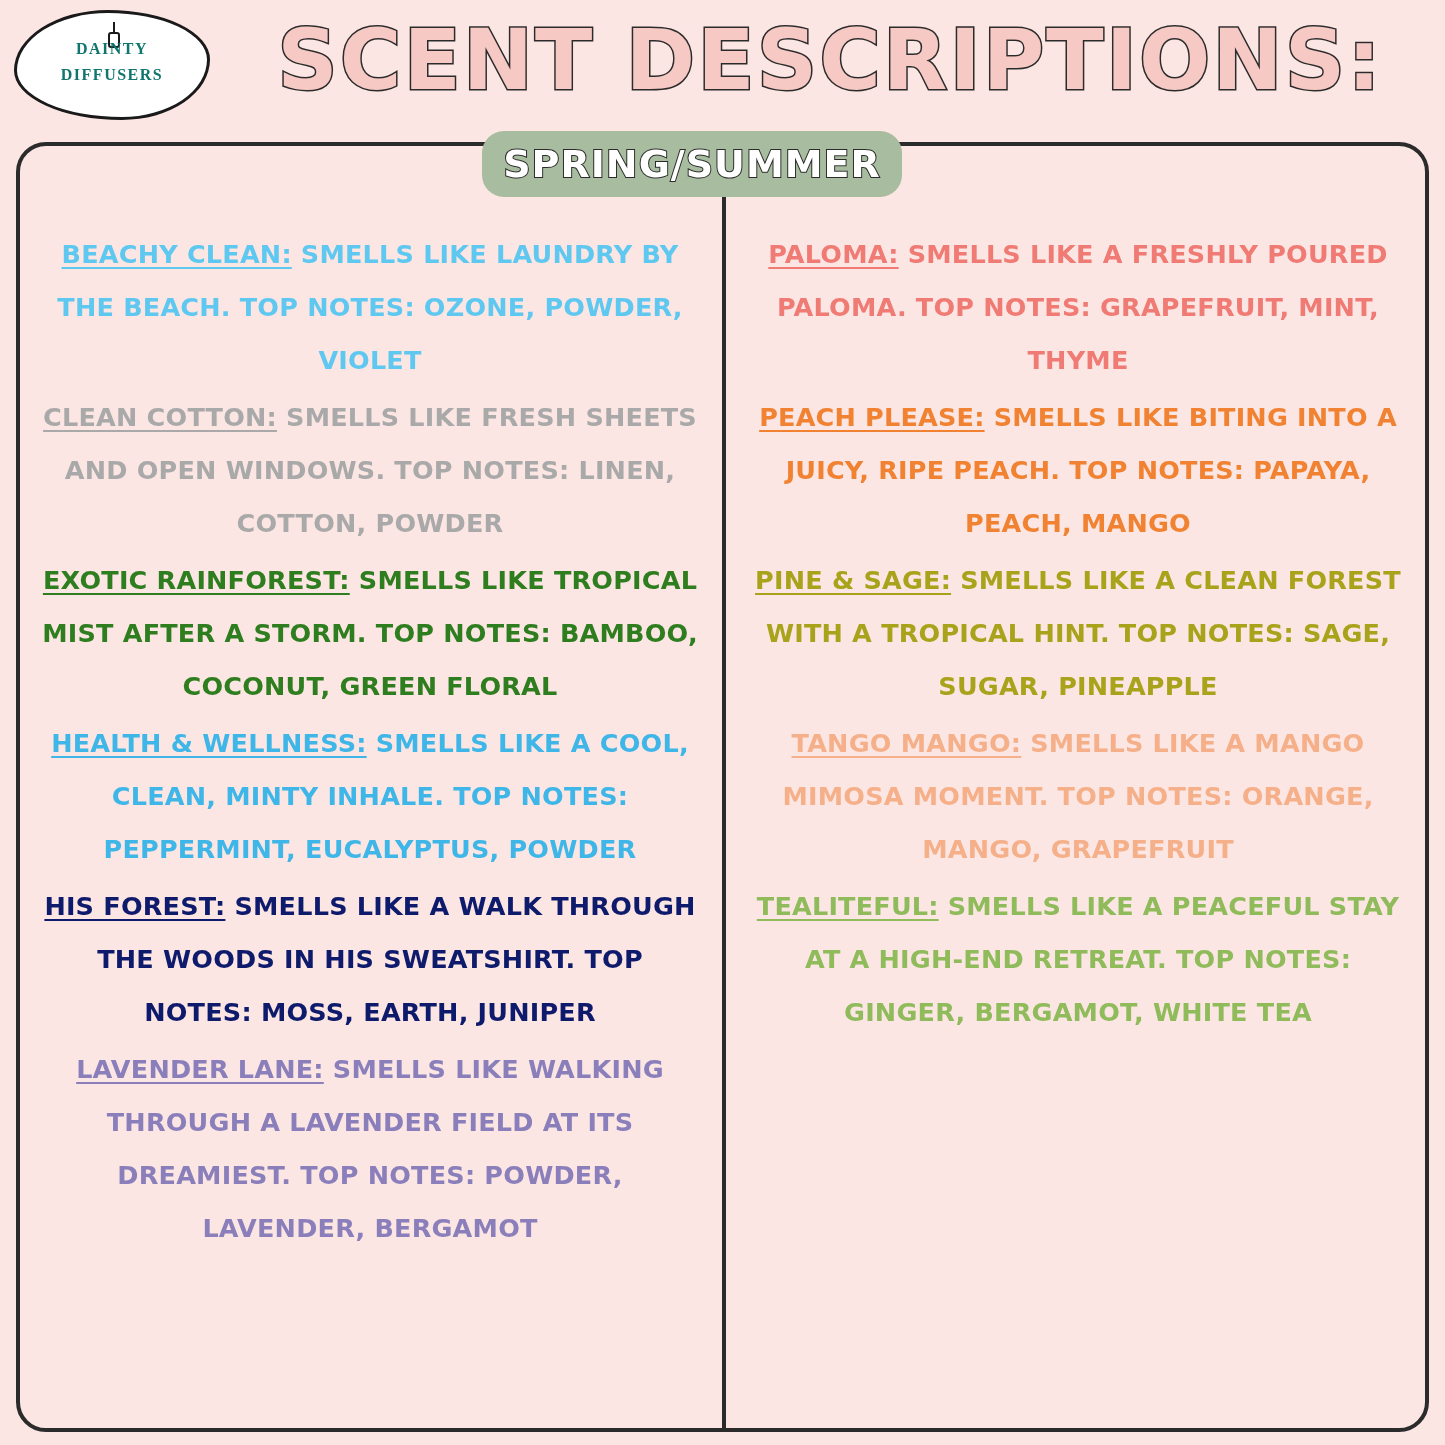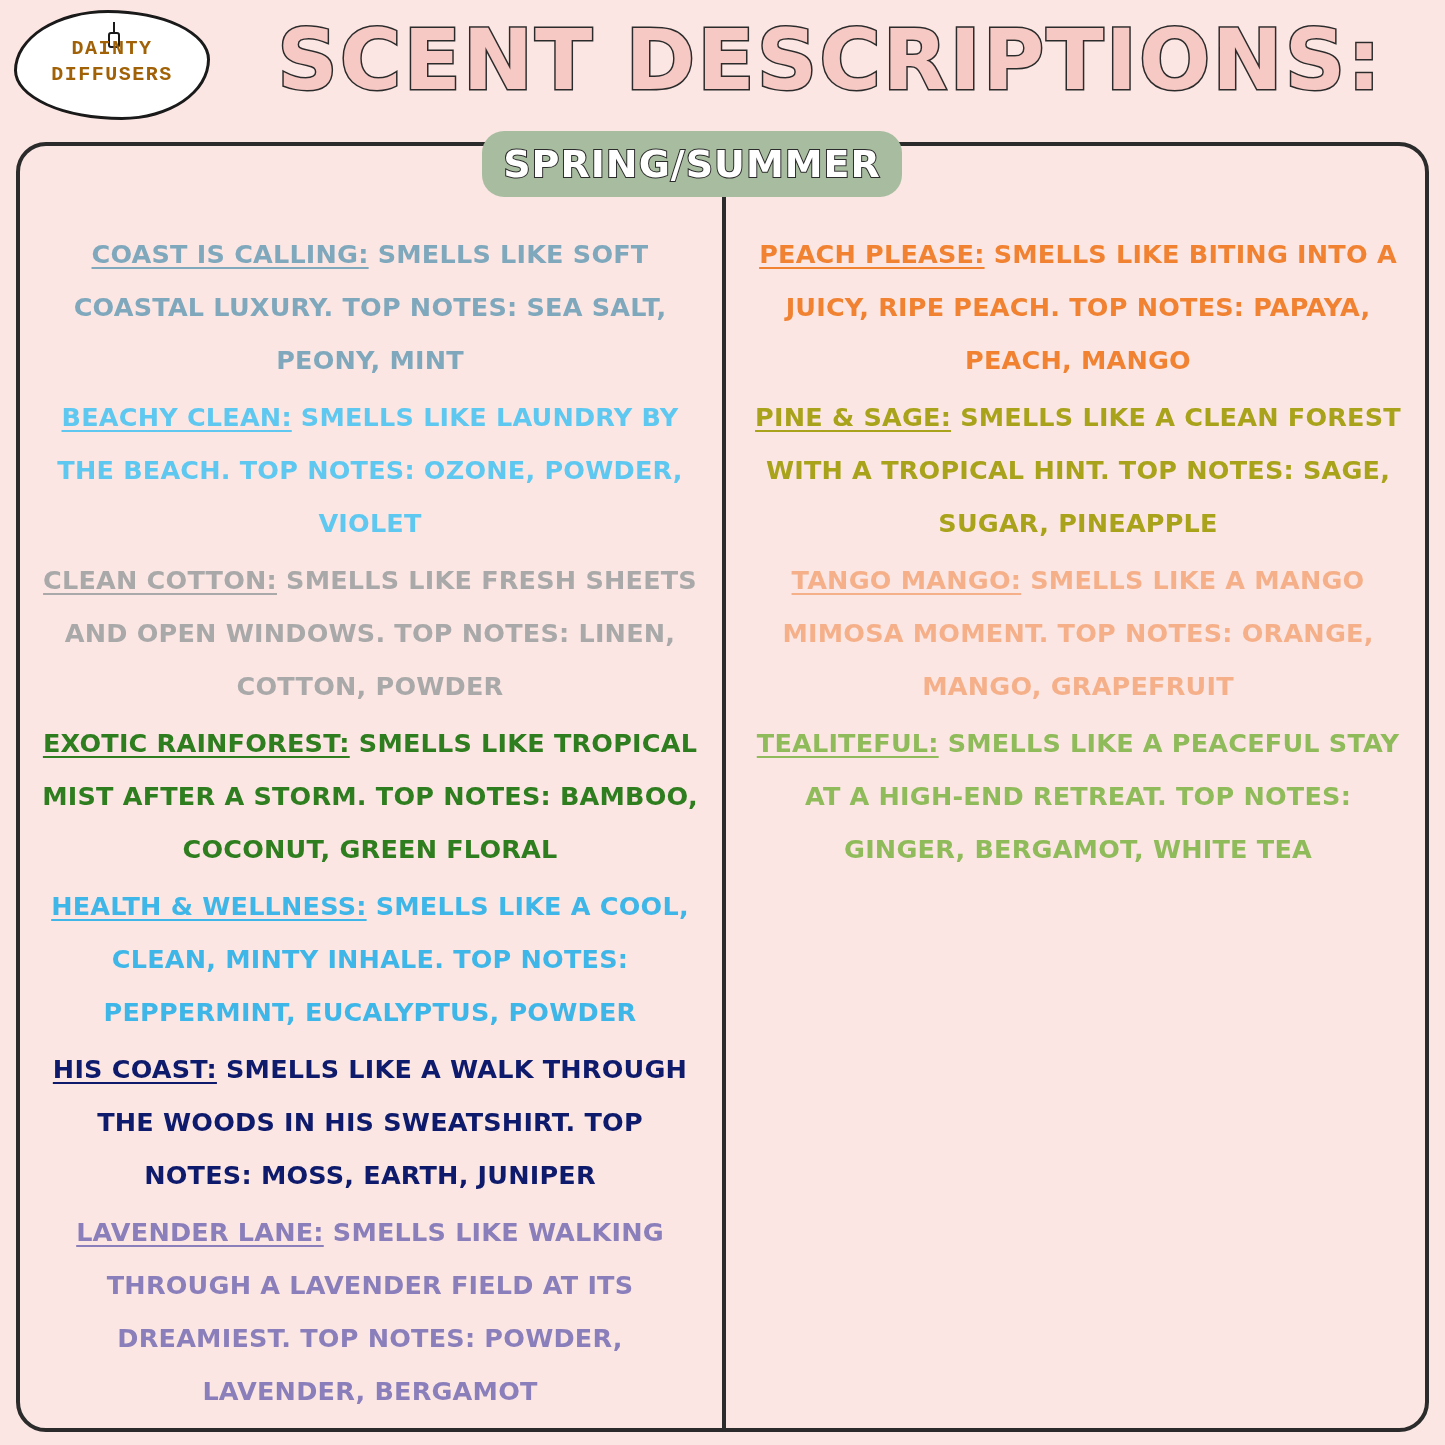--- a/index.html
+++ b/index.html
@@ -38,25 +38,25 @@
     border: 3px solid #1a1a1a;
     border-radius: 48% 52% 45% 55% / 55% 45% 55% 45%;
     box-sizing: border-box;
   }
   .logo-text {
     position: absolute;
     left: 0;
     top: 26px;
     width: 196px;
     text-align: center;
-    font-family: Liberation Mono, monospace;
-    font-weight: bold;
-    font-size: 20px;
+    font-family: Liberation Serif, serif;
+    font-weight: bold;
+    font-size: 16px;
     letter-spacing: 1.5px;
-    color: #a16207;
+    color: #0f766e;
     line-height: 26px;
   }
   .logo-diffuser {
     position: absolute;
     left: 92px;
     top: 12px;
     width: 16px;
     height: 26px;
   }
   .logo-diffuser .bottle {
@@ -180,29 +180,29 @@
   <div class="header-title">SCENT DESCRIPTIONS:</div>
 
   <div class="season-pill">
     <span>SPRING/SUMMER</span>
   </div>
 
   <div class="panel"></div>
   <div class="divider"></div>
 
   <div class="col col-left">
-    <div class="entry" style="color: rgb(127, 168, 189);"><span class="name">COAST IS CALLING:</span><span class="body"> SMELLS LIKE SOFT COASTAL LUXURY. TOP NOTES: SEA SALT, PEONY, MINT</span></div>
     <div class="entry" style="color: rgb(94, 200, 240);"><span class="name">BEACHY CLEAN:</span><span class="body"> SMELLS LIKE LAUNDRY BY THE BEACH. TOP NOTES: OZONE, POWDER, VIOLET</span></div>
     <div class="entry" style="color: rgb(169, 169, 169);"><span class="name">CLEAN COTTON:</span><span class="body"> SMELLS LIKE FRESH SHEETS AND OPEN WINDOWS. TOP NOTES: LINEN, COTTON, POWDER</span></div>
     <div class="entry" style="color: rgb(46, 125, 30);"><span class="name">EXOTIC RAINFOREST:</span><span class="body"> SMELLS LIKE TROPICAL MIST AFTER A STORM. TOP NOTES: BAMBOO, COCONUT, GREEN FLORAL</span></div>
     <div class="entry" style="color: rgb(63, 182, 232);"><span class="name">HEALTH &amp; WELLNESS:</span><span class="body"> SMELLS LIKE A COOL, CLEAN, MINTY INHALE. TOP NOTES: PEPPERMINT, EUCALYPTUS, POWDER</span></div>
-    <div class="entry" style="color: rgb(14, 26, 107);"><span class="name">HIS COAST:</span><span class="body"> SMELLS LIKE A WALK THROUGH THE WOODS IN HIS SWEATSHIRT. TOP NOTES: MOSS, EARTH, JUNIPER</span></div>
+    <div class="entry" style="color: rgb(14, 26, 107);"><span class="name">HIS FOREST:</span><span class="body"> SMELLS LIKE A WALK THROUGH THE WOODS IN HIS SWEATSHIRT. TOP NOTES: MOSS, EARTH, JUNIPER</span></div>
     <div class="entry" style="color: rgb(138, 127, 187);"><span class="name">LAVENDER LANE:</span><span class="body"> SMELLS LIKE WALKING THROUGH A LAVENDER FIELD AT ITS DREAMIEST. TOP NOTES: POWDER, LAVENDER, BERGAMOT</span></div>
   </div>
 
   <div class="col col-right">
+    <div class="entry" style="color: rgb(240, 122, 116);"><span class="name">PALOMA:</span><span class="body"> SMELLS LIKE A FRESHLY POURED PALOMA. TOP NOTES: GRAPEFRUIT, MINT, THYME</span></div>
     <div class="entry" style="color: rgb(240, 130, 50);"><span class="name">PEACH PLEASE:</span><span class="body"> SMELLS LIKE BITING INTO A JUICY, RIPE PEACH. TOP NOTES: PAPAYA, PEACH, MANGO</span></div>
     <div class="entry" style="color: rgb(168, 163, 26);"><span class="name">PINE &amp; SAGE:</span><span class="body"> SMELLS LIKE A CLEAN FOREST WITH A TROPICAL HINT. TOP NOTES: SAGE, SUGAR, PINEAPPLE</span></div>
     <div class="entry" style="color: rgb(245, 176, 138);"><span class="name">TANGO MANGO:</span><span class="body"> SMELLS LIKE A MANGO MIMOSA MOMENT. TOP NOTES: ORANGE, MANGO, GRAPEFRUIT</span></div>
     <div class="entry" style="color: rgb(143, 187, 90);"><span class="name">TEALITEFUL:</span><span class="body"> SMELLS LIKE A PEACEFUL STAY AT A HIGH-END RETREAT. TOP NOTES: GINGER, BERGAMOT, WHITE TEA</span></div>
   </div>
 
 </div>
 
 </body></html>

